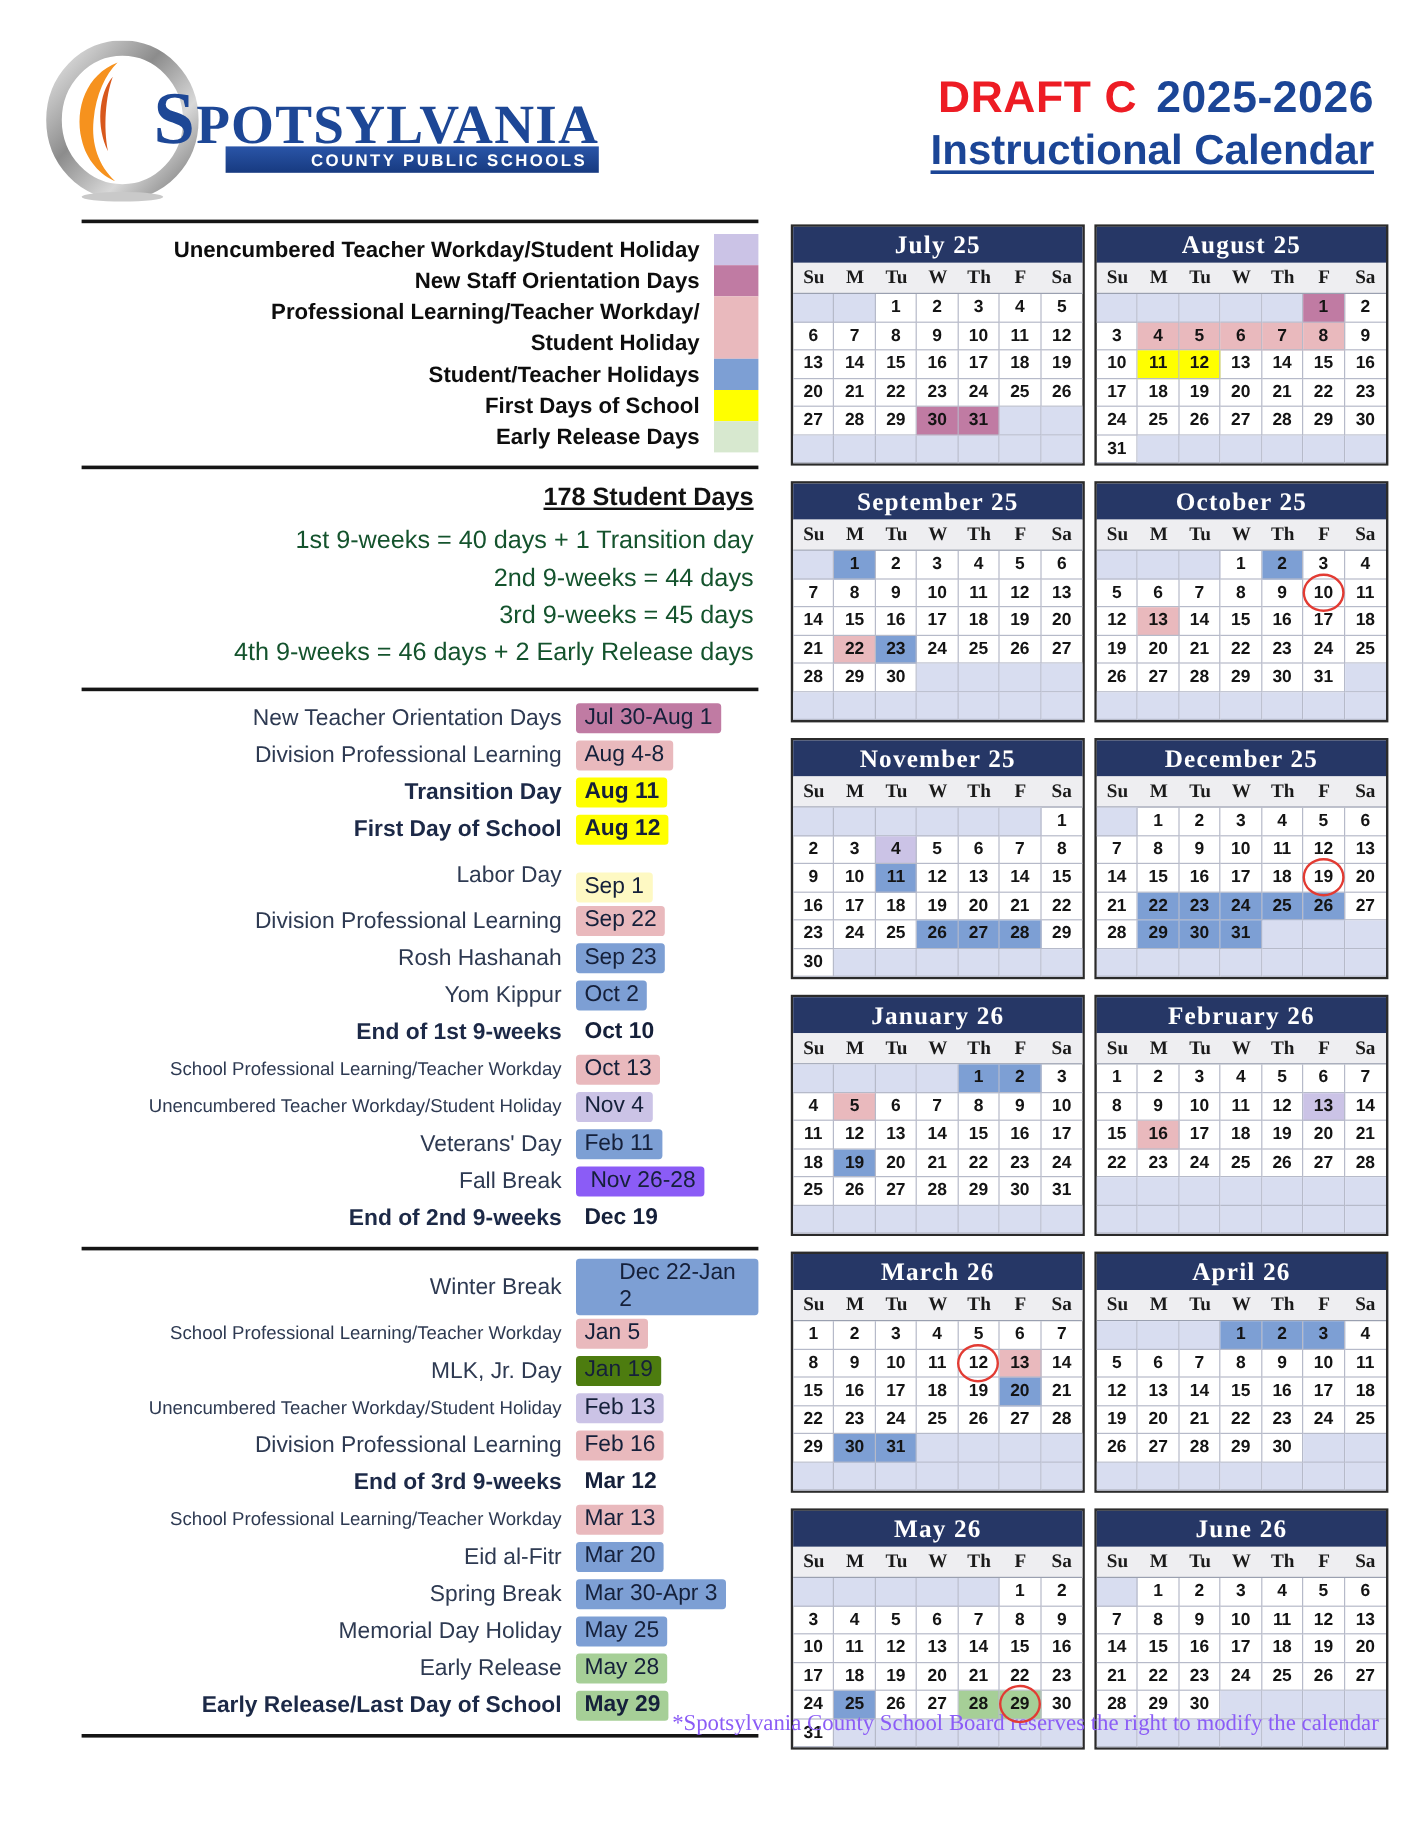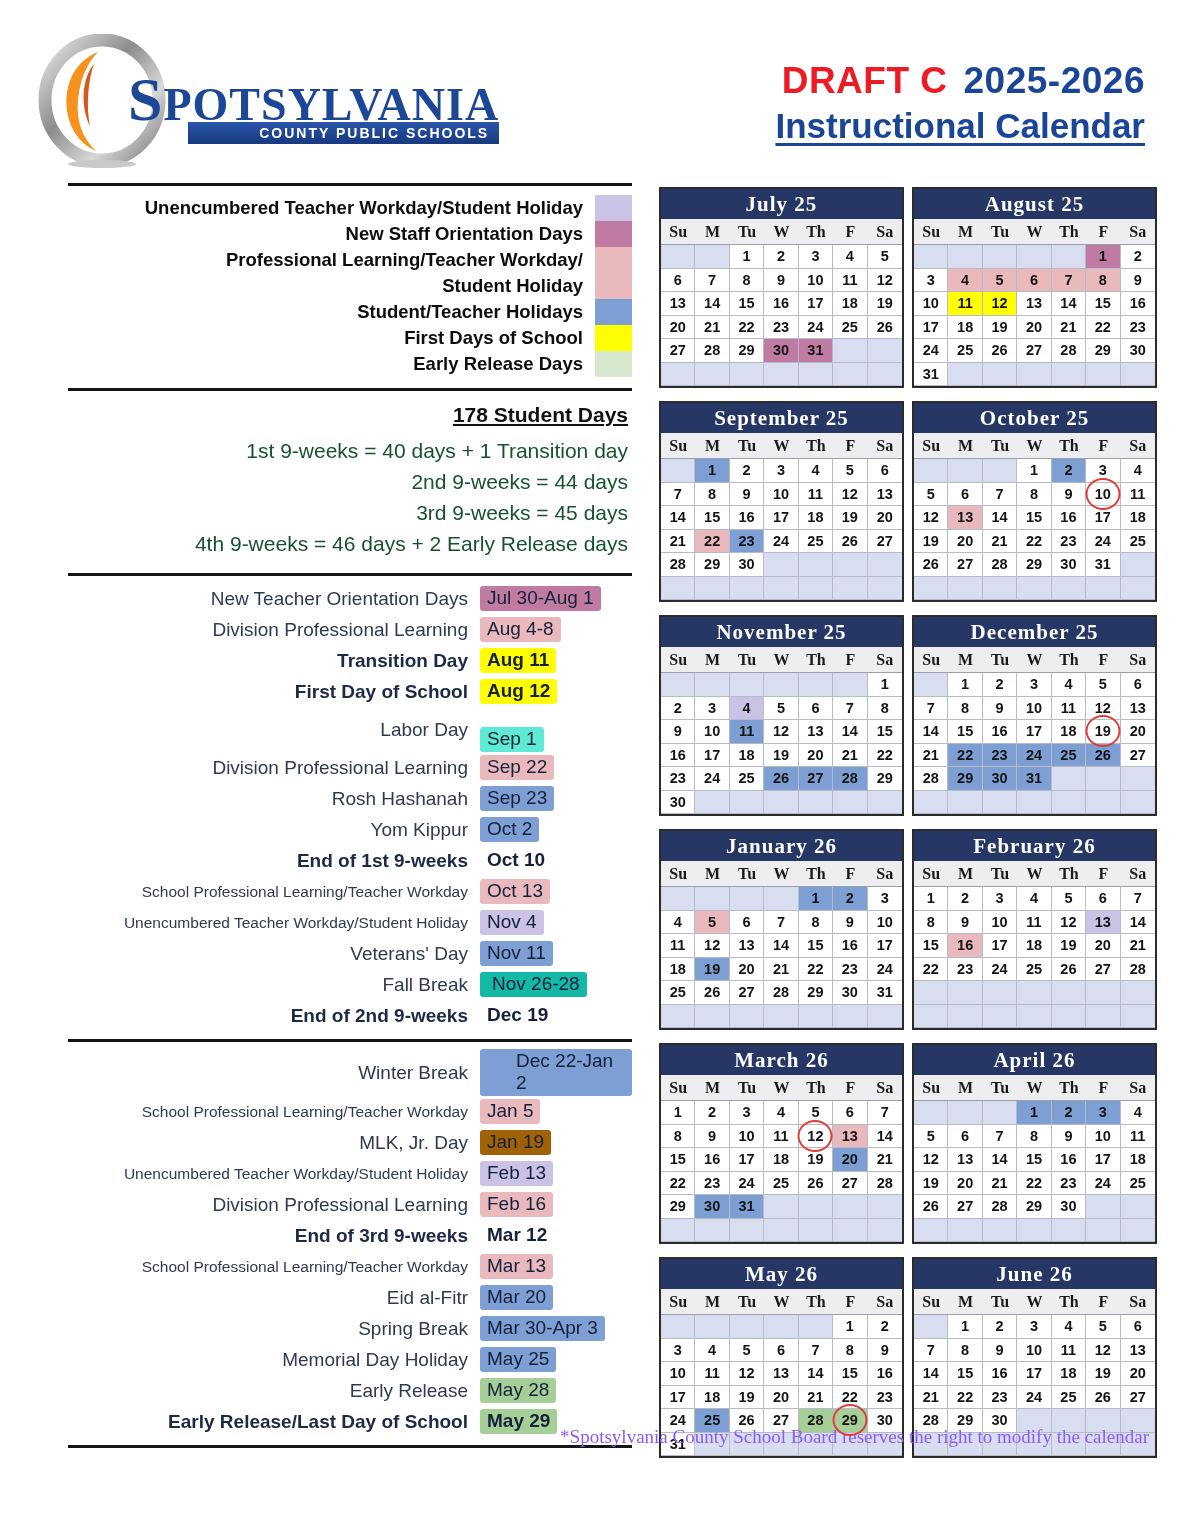--- a/index.html
+++ b/index.html
@@ -159,21 +159,21 @@
         <div class="kd-row">
           <div class="kd-label bold">Transition Day</div>
           <div class="kd-date bold"><span style="background: rgb(255, 255, 0);">Aug 11</span></div>
         </div>
         <div class="kd-row">
           <div class="kd-label bold">First Day of School</div>
           <div class="kd-date bold"><span style="background: rgb(255, 255, 0);">Aug 12</span></div>
         </div>
         <div class="kd-row">
           <div class="kd-label">Labor Day</div>
-          <div class="kd-date"><span style="background: #5eead4; margin-top: 20px;">Sep 1</span></div>
+          <div class="kd-date"><span style="background: #fef9c3; margin-top: 20px;">Sep 1</span></div>
         </div>
         <div class="kd-row">
           <div class="kd-label">Division Professional Learning</div>
           <div class="kd-date"><span style="background: rgb(233, 185, 189);">Sep 22</span></div>
         </div>
         <div class="kd-row">
           <div class="kd-label">Rosh Hashanah</div>
           <div class="kd-date"><span style="background: rgb(125, 159, 212);">Sep 23</span></div>
         </div>
         <div class="kd-row">
@@ -187,44 +187,44 @@
         <div class="kd-row">
           <div class="kd-label small">School Professional Learning/Teacher Workday</div>
           <div class="kd-date"><span style="background: rgb(233, 185, 189);">Oct 13</span></div>
         </div>
         <div class="kd-row">
           <div class="kd-label small">Unencumbered Teacher Workday/Student Holiday</div>
           <div class="kd-date"><span style="background: rgb(203, 195, 230);">Nov 4</span></div>
         </div>
         <div class="kd-row">
           <div class="kd-label">Veterans' Day</div>
-          <div class="kd-date"><span style="background: rgb(125, 159, 212);">Nov 11</span></div>
+          <div class="kd-date"><span style="background: rgb(125, 159, 212);">Feb 11</span></div>
         </div>
         <div class="kd-row">
           <div class="kd-label">Fall Break</div>
-          <div class="kd-date"><span style="background: #14b8a6; padding-left: 12px;">Nov 26-28</span></div>
+          <div class="kd-date"><span style="background: #8b5cf6; padding-left: 12px;">Nov 26-28</span></div>
         </div>
         <div class="kd-row">
           <div class="kd-label bold">End of 2nd 9-weeks</div>
           <div class="kd-date bold"><span>Dec 19</span></div>
         </div>
       </div>
     <div class="rule"></div>
     <div id="kd-group2" class="kd-group">
         <div class="kd-row">
           <div class="kd-label">Winter Break</div>
           <div class="kd-date"><span style="background: rgb(125, 159, 212); padding-left: 36px;">Dec 22-Jan 2</span></div>
         </div>
         <div class="kd-row">
           <div class="kd-label small">School Professional Learning/Teacher Workday</div>
           <div class="kd-date"><span style="background: rgb(233, 185, 189);">Jan 5</span></div>
         </div>
         <div class="kd-row">
           <div class="kd-label">MLK, Jr. Day</div>
-          <div class="kd-date"><span style="background: #a16207;">Jan 19</span></div>
+          <div class="kd-date"><span style="background: #4d7c0f;">Jan 19</span></div>
         </div>
         <div class="kd-row">
           <div class="kd-label small">Unencumbered Teacher Workday/Student Holiday</div>
           <div class="kd-date"><span style="background: rgb(203, 195, 230);">Feb 13</span></div>
         </div>
         <div class="kd-row">
           <div class="kd-label">Division Professional Learning</div>
           <div class="kd-date"><span style="background: rgb(233, 185, 189);">Feb 16</span></div>
         </div>
         <div class="kd-row">

